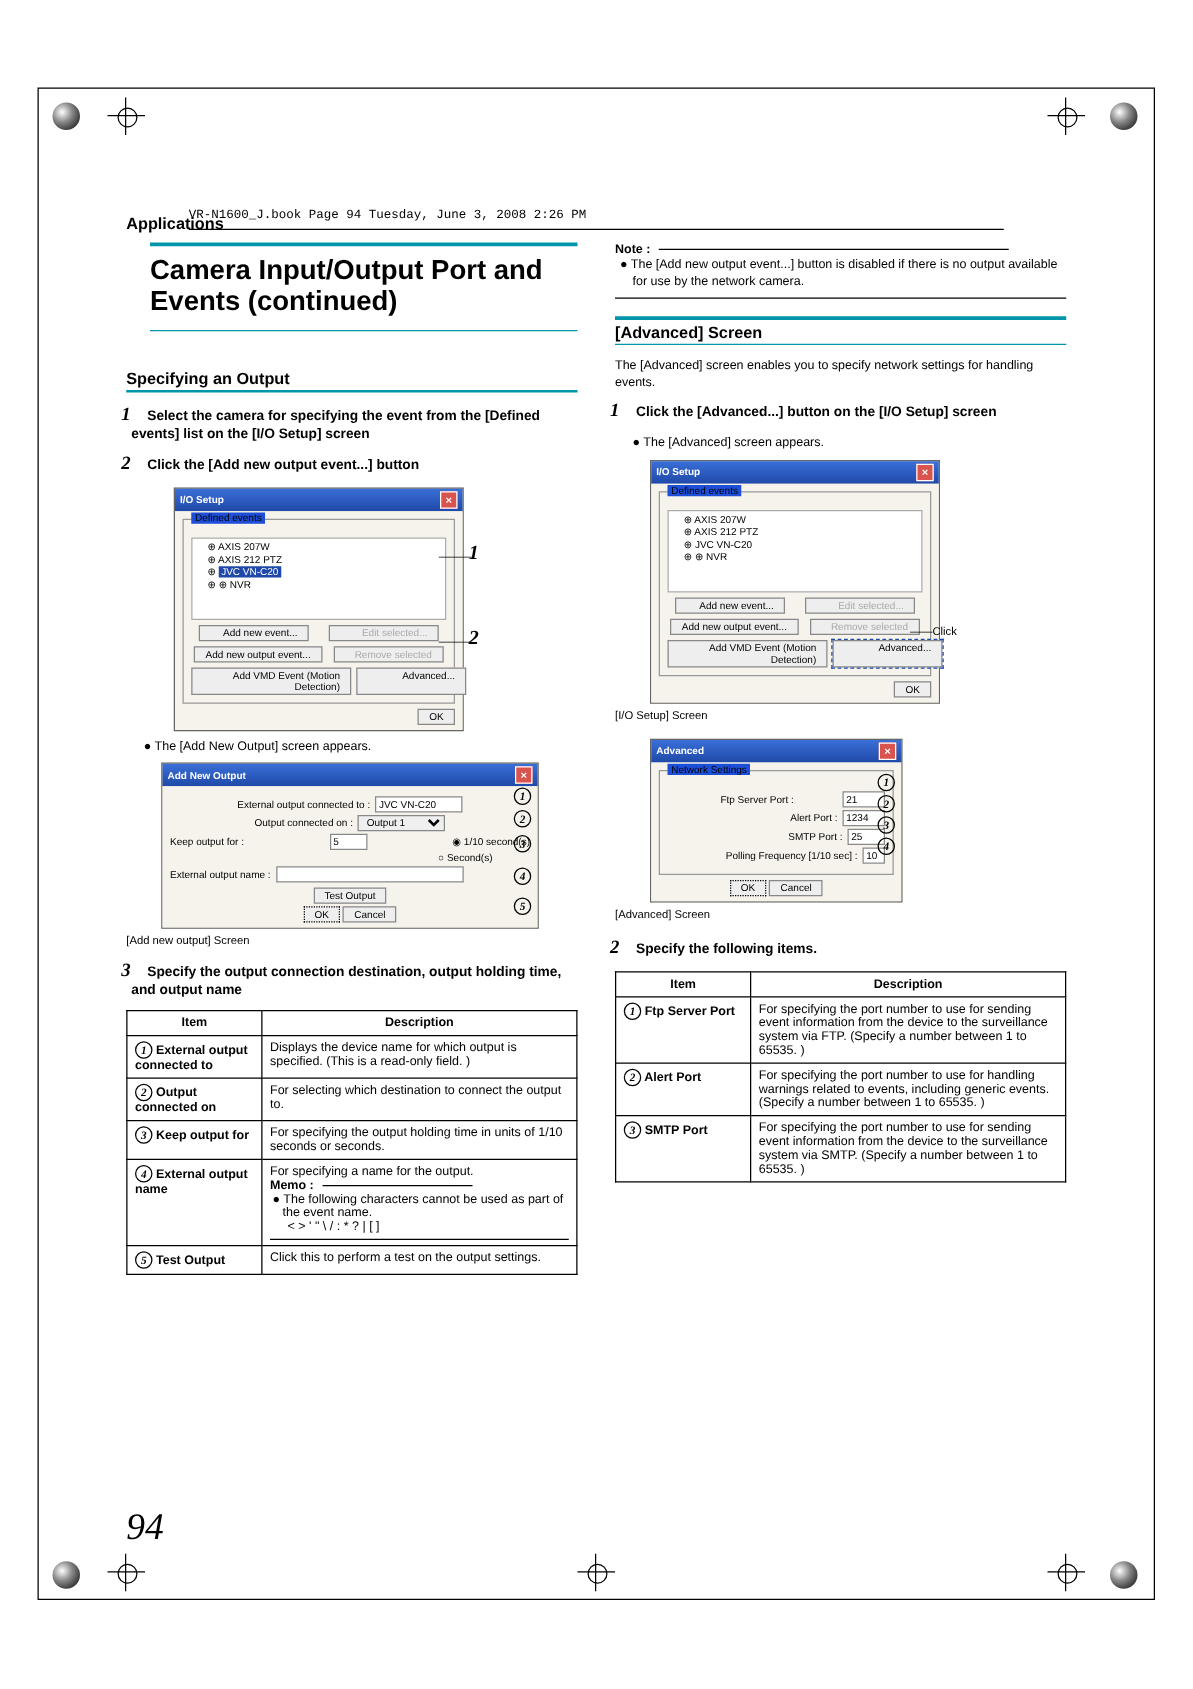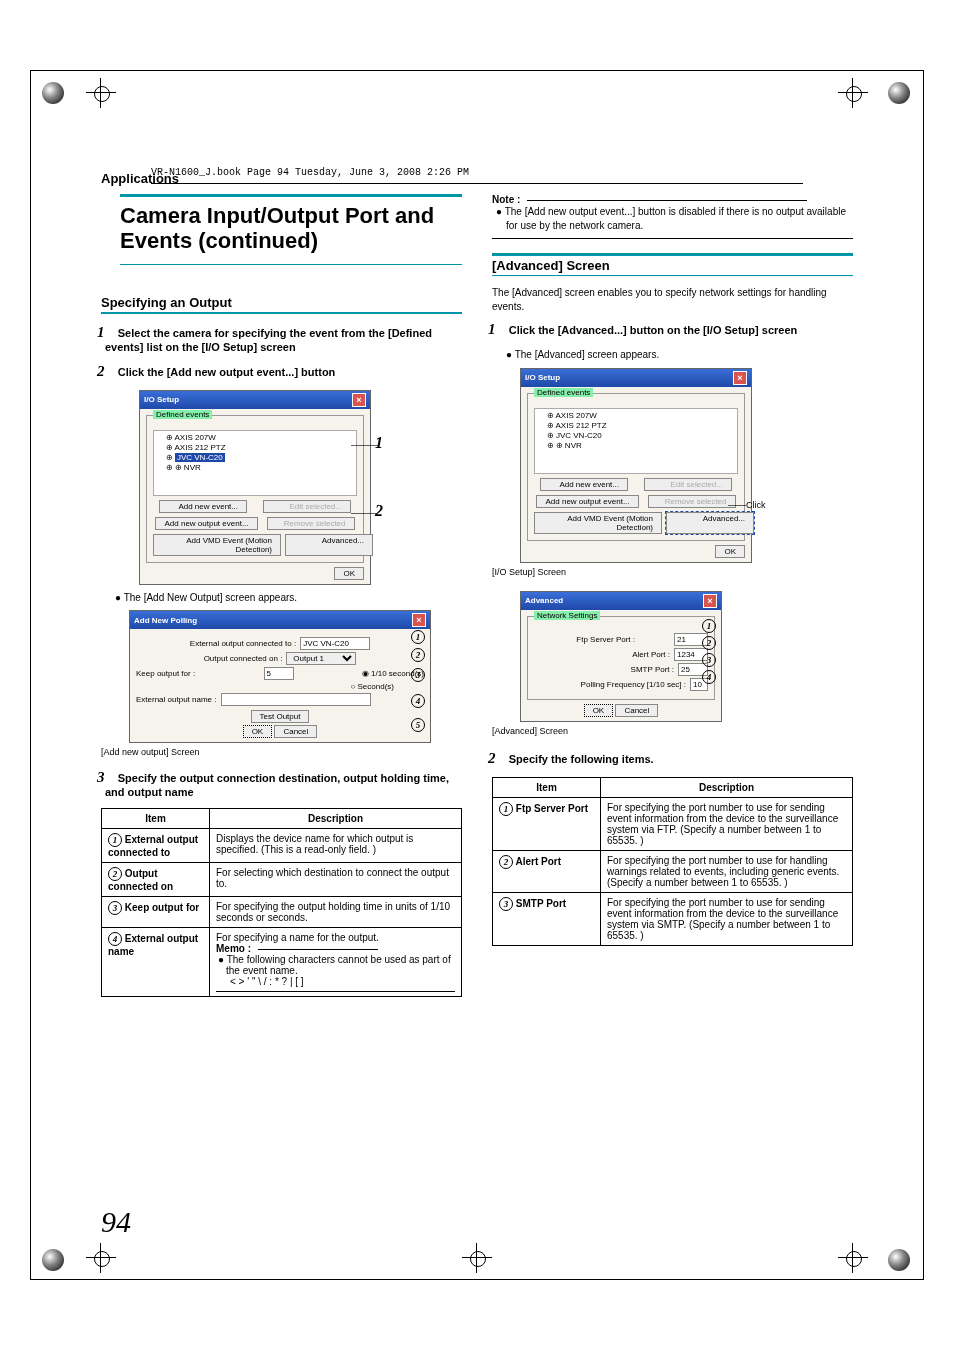--- a/index.html
+++ b/index.html
@@ -101,21 +101,21 @@
     color:#fff;
     padding:2px 4px;
     font-weight:bold;
     display:flex; justify-content:space-between; align-items:center;
   }
   .shot .titlebar .x {
     background:#d9534f; color:#fff; width:12px; height:12px; text-align:center; line-height:12px; font-size:9px; border:1px solid #fff;
   }
   .shot .content { background:#f5f3eb; padding:6px; }
   .groupbox { border:1px solid #999; padding:14px 6px 6px 6px; position:relative; margin-bottom:6px; }
-  .groupbox .legend { position:absolute; top:-6px; left:6px; background:#86efac; padding:0 3px; font-size:8px; }
+  .groupbox .legend { position:absolute; top:-6px; left:6px; background:#1d4ed8; padding:0 3px; font-size:8px; }
   .btnrow { display:flex; gap:4px; margin-top:4px; justify-content:space-around;}
   .winbtn {
     border:1px solid #888; background:#eee; padding:1px 8px; font-size:8px; min-width:70px; text-align:right;
   }
   .winbtn.disabled { color:#aaa; }
   .treelist div { padding:0 0 1px 10px; }
   .treelist .sel { background:#1f49a8; color:#fff; display:inline-block; padding:0 2px;}
   .callout-num {
     display:inline-block; border:1px solid #000; border-radius:50%;
     width:12px; height:12px; line-height:12px; text-align:center; font-size:9px;
@@ -245,21 +245,21 @@
         <span class="callout-big" style="position:absolute; top:44px; left:264px;">1</span>
         <div class="side-pointer" style="top:118px; left:240px;">———</div>
         <span class="callout-big" style="position:absolute; top:112px; left:264px;">2</span>
       </div>
 
       <div class="bullet-line">● <span>The [Add New Output] screen appears.</span></div>
 
       <div style="position:relative; margin-left:0;">
         <div class="shot" style="width:300px;">
           <div class="titlebar">
-            <span>Add New Polling</span>
+            <span>Add New Output</span>
             <span class="x">×</span>
           </div>
           <div class="content">
             <div class="fieldrow" style="justify-content:center;">
               <label>External output connected to :</label>
               <input readonly="" style="width: 70px;" value="JVC VN-C20">
             </div>
             <div class="fieldrow" style="justify-content:center;">
               <label>Output connected on :</label>
               <select style="width:70px;"><option>Output 1</option></select>
@@ -322,20 +322,24 @@
             <div>For specifying a name for the output.</div>
             <div class="memo-box">
               <span class="memo-title">Memo :</span>
               <span style="display:inline-block; border-top:1px solid #000; width:120px; vertical-align:middle; margin-left:4px;"></span>
               <div style="padding-left:10px; text-indent:-8px;">● <span>The following characters cannot be used as part of the event name.</span></div>
               <div style="padding-left:14px;">&lt; &gt; ' " \ / : * ? | [ ]</div>
               <div style="border-top:1px solid #000; margin-top:4px;"></div>
             </div>
           </td>
         </tr>
+        <tr>
+          <td class="item"><span class="callout-num">5</span> <span>Test Output</span></td>
+          <td>Click this to perform a test on the output settings.</td>
+        </tr>
       </tbody>
         </table>
     </div>
 
     <div class="col">
 
       <div class="note-box">
         <span class="note-title">Note :</span>
         <span style="display:inline-block; border-top:1px solid #000; width:280px; vertical-align:middle; margin-left:4px;"></span>
         <div class="bullet-line" style="padding-left:14px;">● <span>The [Add new output event...] button is disabled if there is no output available for use by the network camera.</span></div>

